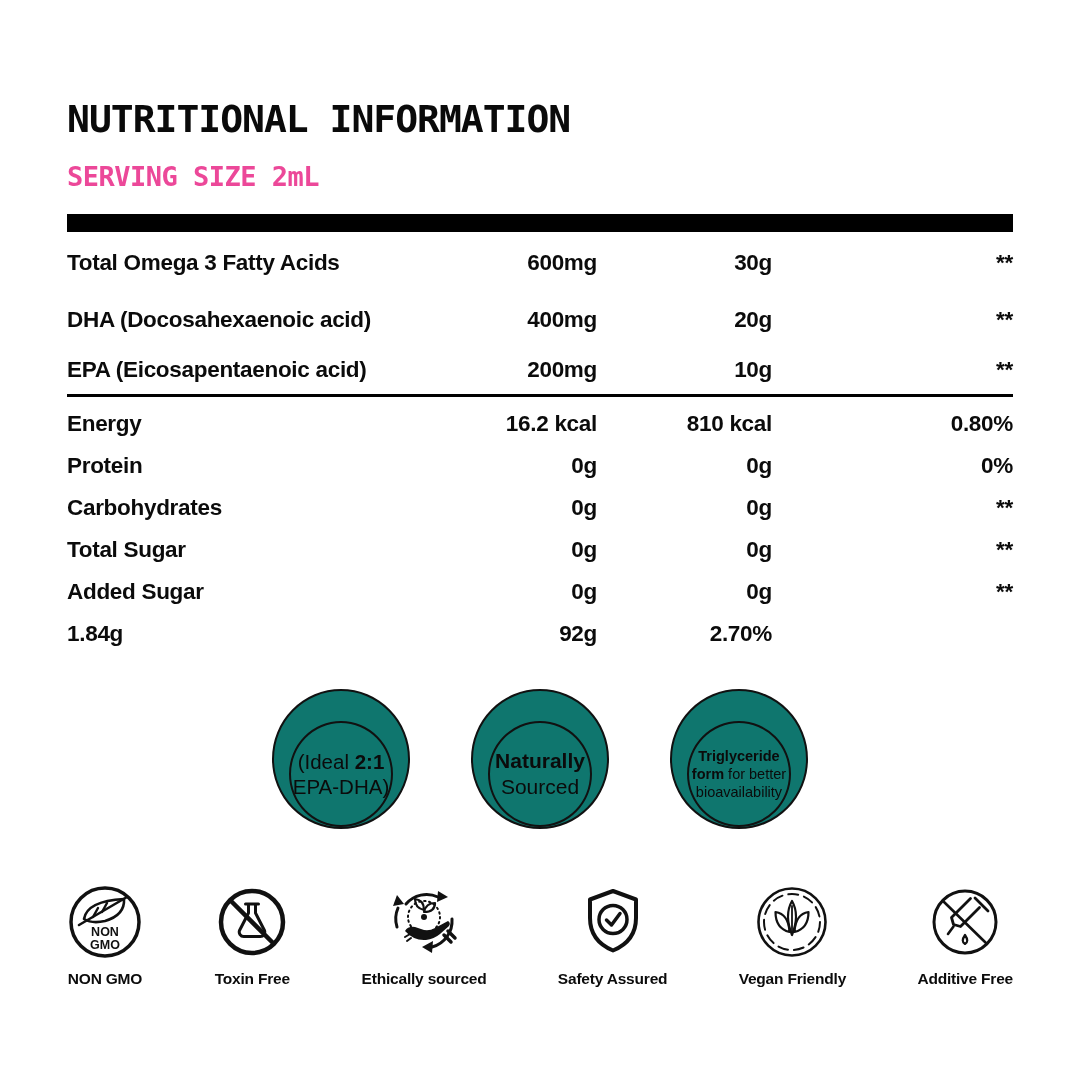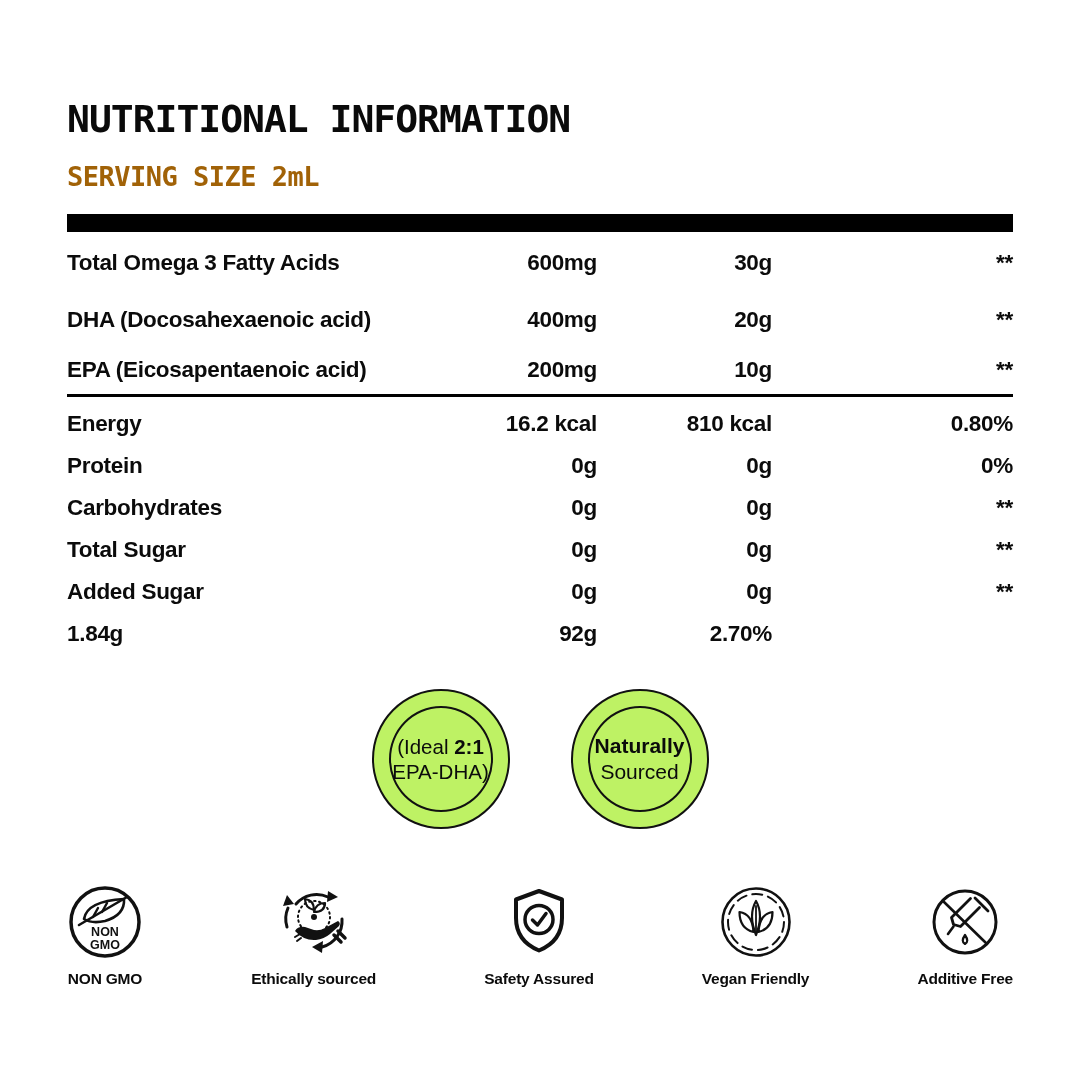--- a/index.html
+++ b/index.html
@@ -26,21 +26,21 @@
   .subheader {
     margin-top: 25px;
     display: flex;
     justify-content: space-between;
     align-items: baseline;
     font-family: "DejaVu Sans Mono", monospace;
     font-weight: bold;
     font-size: 27px;
     line-height: 27px;
     letter-spacing: -0.5px;
-    color: #a16207;
+    color: #ec4899;
     white-space: nowrap;
   }
   .black-bar { margin-top: 24px; height: 15px; background: #000; }
 
   
   .grid-row {
     display: grid;
     grid-template-columns: 330px 200px 175px 241px;
     align-items: center;
   }
@@ -58,24 +58,24 @@
 
   
   .badges {
     margin-top: 34px;
     display: flex;
     justify-content: center;
     gap: 61px;
   }
   .badge {
     width: 138px; height: 140px;
-    background: #bef264;
+    background: #0f766e;
     border: 2.5px solid #111;
     border-radius: 50%;
-    display: flex; align-items: center; justify-content: center;
+    display: flex; align-items: flex-end; justify-content: center;
   }
   .badge-inner {
     width: 104px; height: 106px;
     border: 2px solid #111;
     border-radius: 50%;
     display: flex; align-items: center; justify-content: center;
     text-align: center;
   }
   .badge-text { font-size: 20.5px; line-height: 25px; font-weight: normal; }
   .badge-text b { font-weight: bold; }
@@ -189,36 +189,53 @@
       </div>
     </div>
     <div class="badge">
       <div class="badge-inner">
         <div class="badge-text mid">
           <b>Naturally</b><br>
           <span>Sourced</span>
         </div>
       </div>
     </div>
+    <div class="badge">
+      <div class="badge-inner">
+        <div class="badge-text small">
+          <b>Triglyceride</b><br>
+          <b>form</b><span> for better</span><br>
+          <span>bioavailability</span>
+        </div>
+      </div>
+    </div>
   </div>
 
   <div class="features">
 
     <div class="feature">
       <svg viewBox="0 0 76 76">
         <circle class="ic" cx="38" cy="38" r="34" stroke-width="3.5"></circle>
         <path class="ic" d="M17 35 Q20 17 57 15 Q58 31 38 37 Q25 40 17 35 Z" stroke-width="2.6"></path>
         <path class="ic" d="M12 41 L60 13" stroke-width="2.6"></path>
         <path class="ic" d="M31 24 L26 33 M40 19 L35 28" stroke-width="2.4"></path>
         <text x="38" y="52" text-anchor="middle" font-family="Liberation Sans, sans-serif" font-size="12.5" font-weight="bold" fill="#111" stroke="none">NON</text>
         <text x="38" y="65" text-anchor="middle" font-family="Liberation Sans, sans-serif" font-size="12.5" font-weight="bold" fill="#111" stroke="none">GMO</text>
       </svg>
       <div class="feature-label">NON GMO</div>
     </div>
 
+    <div class="feature">
+      <svg viewBox="0 0 76 76">
+        <circle class="ic" cx="38" cy="38" r="31" stroke-width="4.5"></circle>
+        <path class="ic" d="M31.5 20 h13 M34.5 20 v9 L25.5 46.5 a4.5 4.5 0 0 0 4.2 6 h16.6 a4.5 4.5 0 0 0 4.2 -6 L41.5 29 v-9" stroke-width="3"></path>
+        <path class="ic" d="M16.5 16.5 L59.5 59.5" stroke-width="4.5"></path>
+      </svg>
+      <div class="feature-label">Toxin Free</div>
+    </div>
 
     <div class="feature">
       <svg viewBox="0 0 76 76">
         <circle class="ic" cx="38" cy="33" r="16" stroke-width="2" stroke-dasharray="1.5 3.5"></circle>
         <path class="ic" d="M38 26 q-9 -2 -9 -11 q9 1 9 11 Z" stroke-width="2.2"></path>
         <path class="ic" d="M38 28 q2 -9 11 -9 q0 9 -11 9 Z" stroke-width="2.2"></path>
         <circle cx="38" cy="33" r="3" fill="#111" stroke="none"></circle>
         <path d="M19 47 Q28 57 40 56 Q48 55 54 50 L63 42 Q65 39 62 37 L49 44 Q42 48 35 45 L29 43 Q22 42 19 47 Z" fill="#111" stroke="none"></path>
         <path class="ic" d="M58 51 l7 7 M62 47 l7 7" stroke-width="3.5"></path>
         <path class="ic" d="M24 50 l-5 3 M25 54 l-4 3" stroke-width="2"></path>

